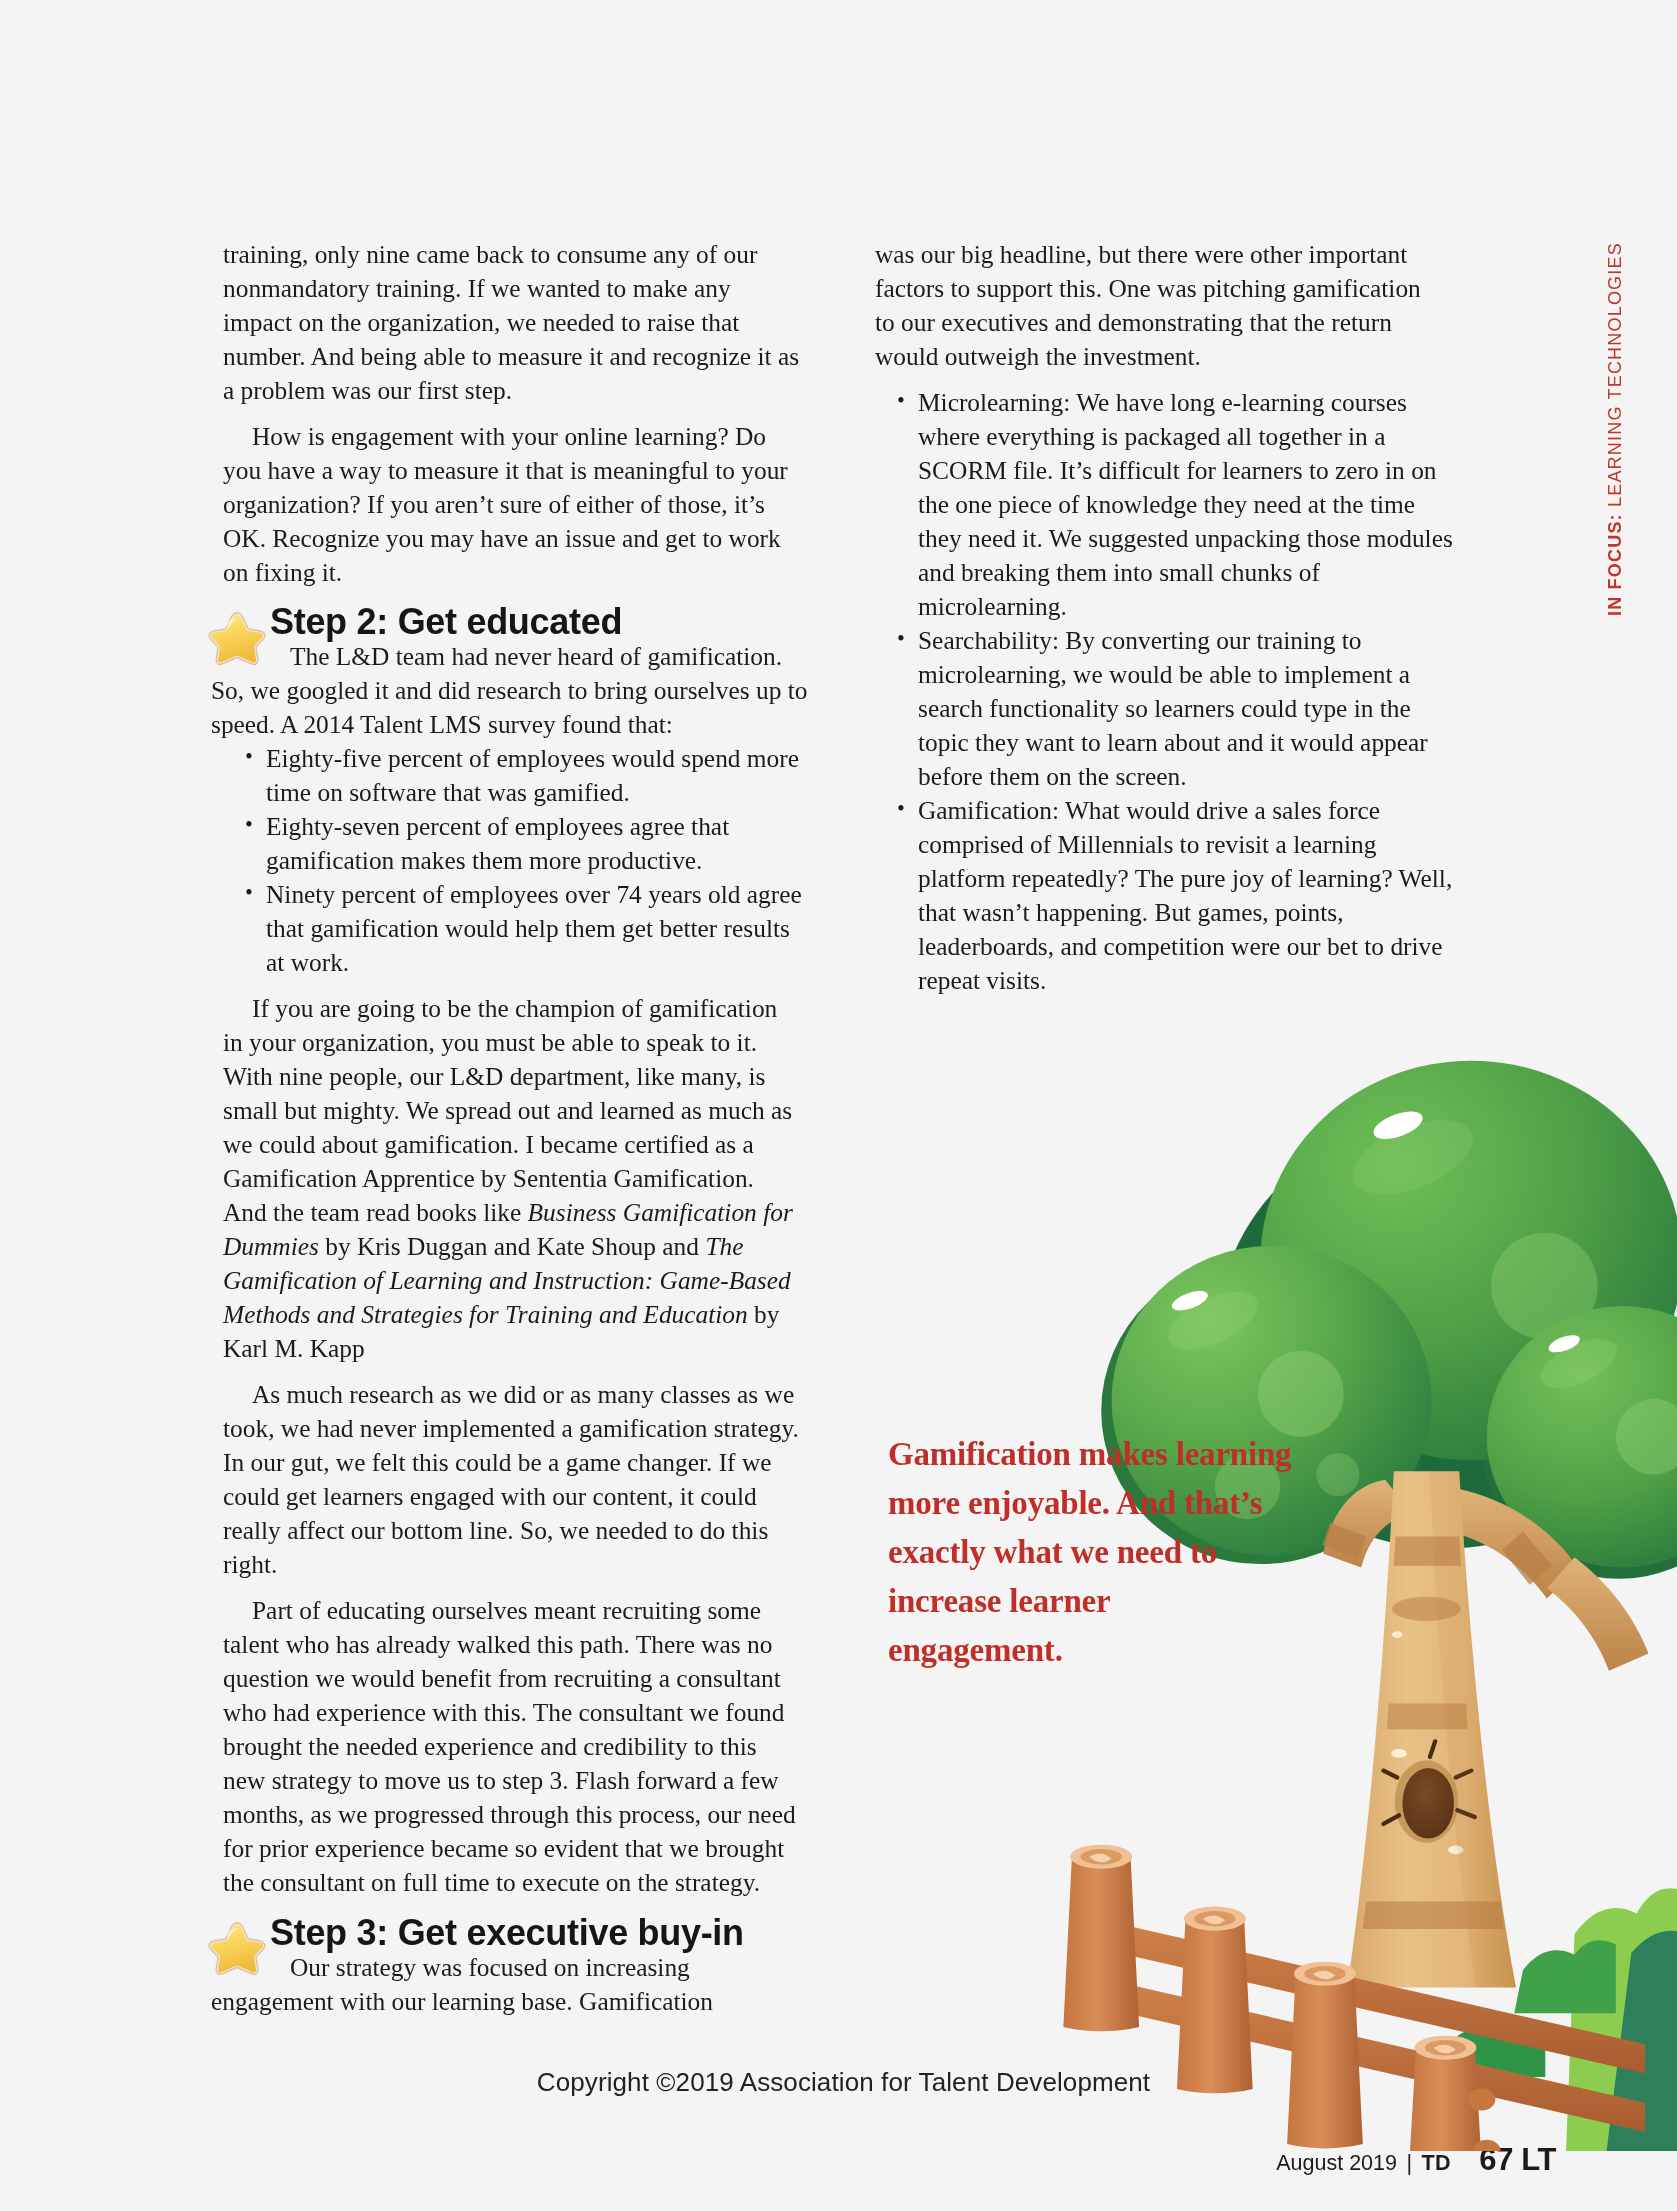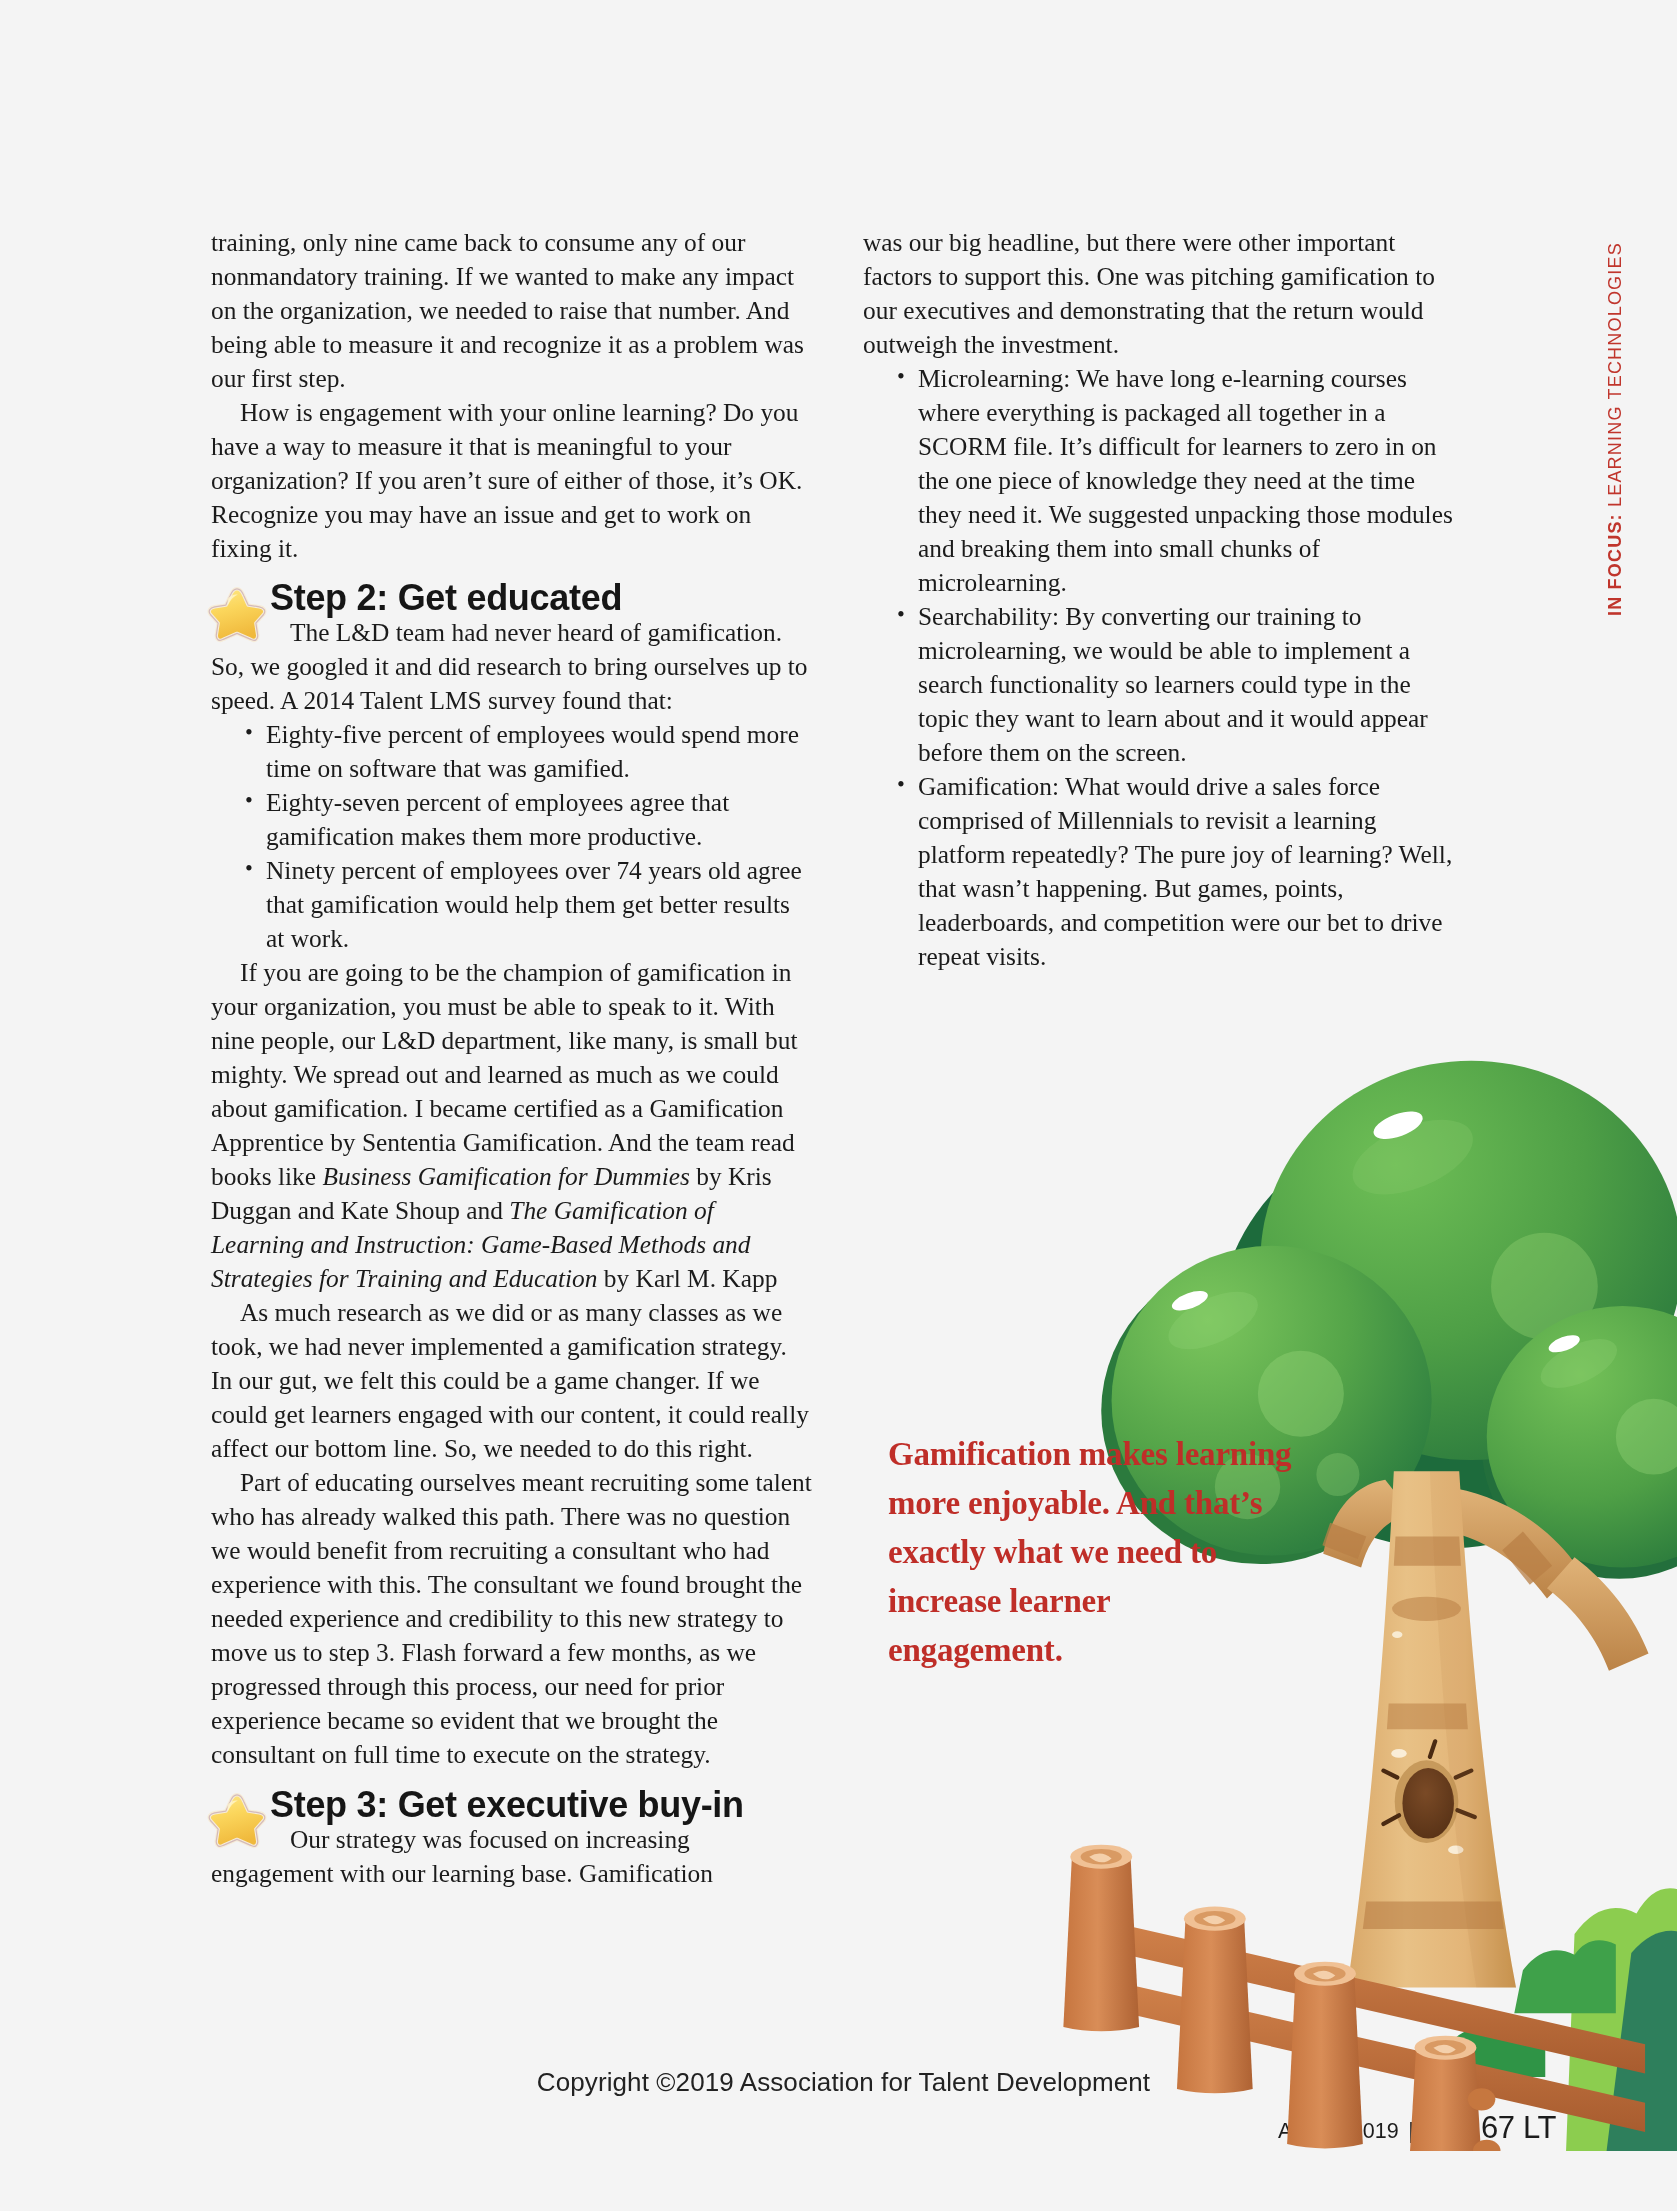--- a/index.html
+++ b/index.html
@@ -19,21 +19,21 @@
     width:602px;
     font-family:"Liberation Serif", serif;
     font-size:25.4px;
     line-height:34px;
     text-align:left;
     color:#1b1b1b;
   }
   #col-left{left:211px;top:225px;}
   #col-right{left:863px;top:225px;width:594px;}
 
-  .para{margin:0;text-indent:29px;}
+  .para{margin:12px;text-indent:29px;}
   .para.noindent{text-indent:0;}
   .para + .para{margin-top:0;}
   .ital{font-style:italic;}
 
   ul.bul{
     list-style:none;
     margin:0;
     padding:0 0 0 0;
   }
   ul.bul li{
@@ -124,21 +124,21 @@
     font-family:"Liberation Sans", sans-serif;
     font-size:21.5px;
     color:#1c1c1c;
     display:flex;
     align-items:baseline;
     gap:9.5px;
     white-space:nowrap;
   }
   #folio .f-sep{color:#1c1c1c;}
   #folio .f-td{font-weight:bold;font-size:21.5px;letter-spacing:0.3px;}
-  #folio .f-page{font-weight:normal;font-size:31px;margin-left:19px;letter-spacing:-0.4px;}
+  #folio .f-page{font-weight:bold;font-size:31px;margin-left:19px;letter-spacing:-0.4px;margin-top:32px;}
 
   
   #illustration{
     position:absolute;
     left:1041px;
     top:929px;
     width:654px;
     height:1222px;
     z-index:1;
     pointer-events:none;

